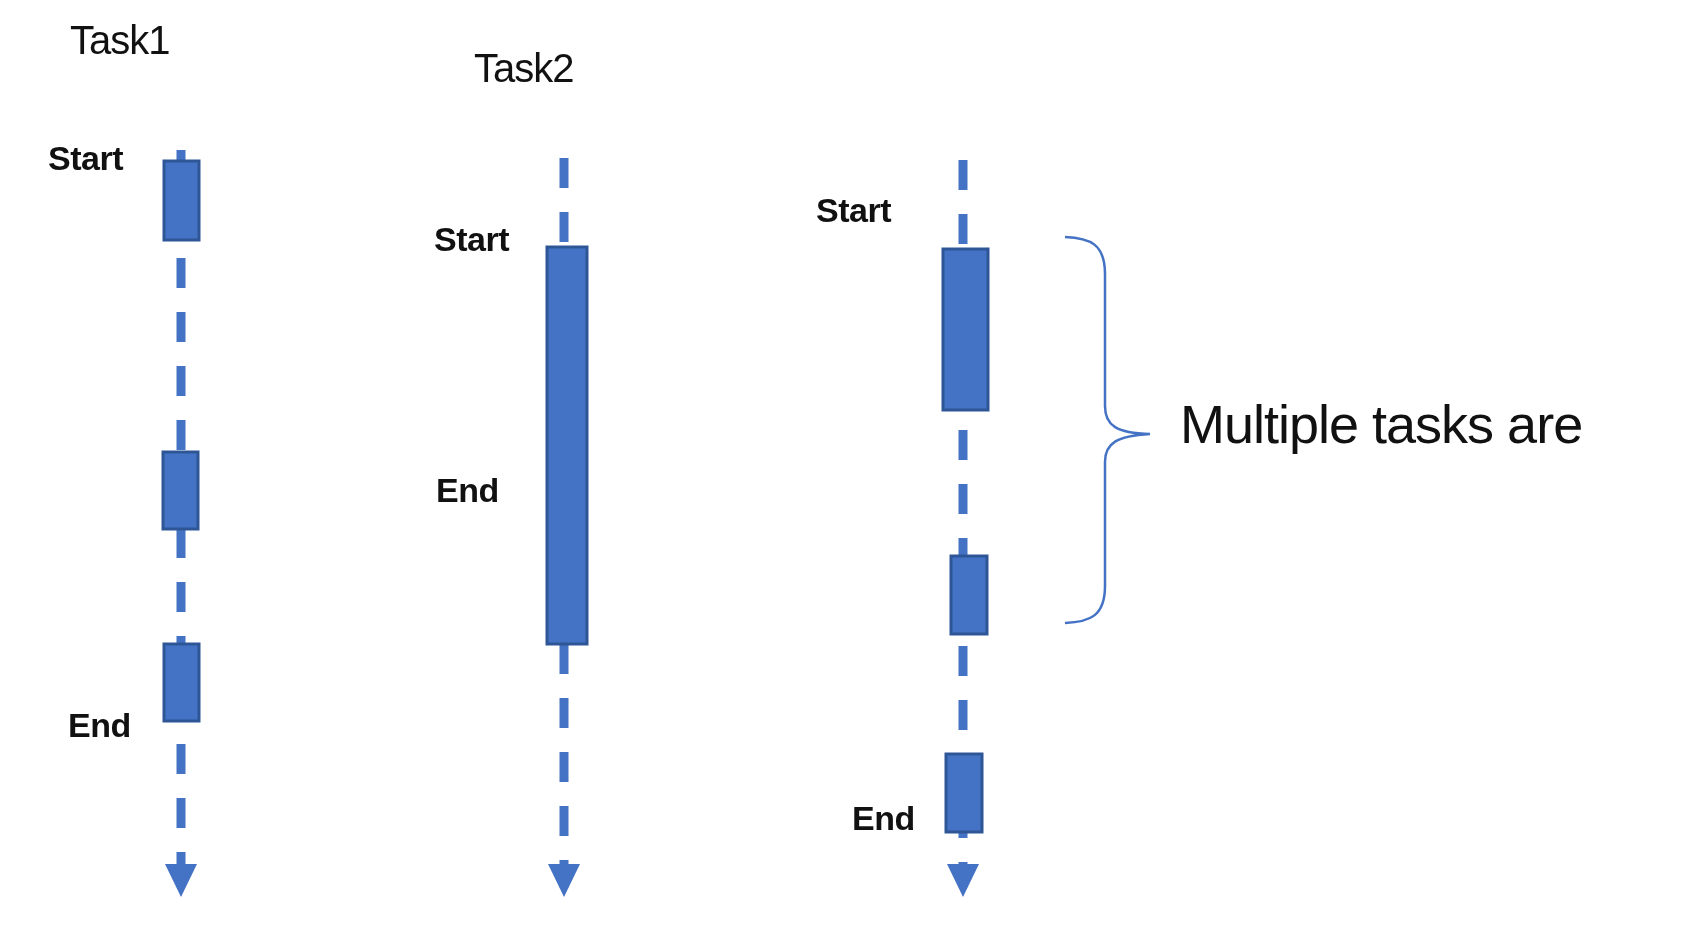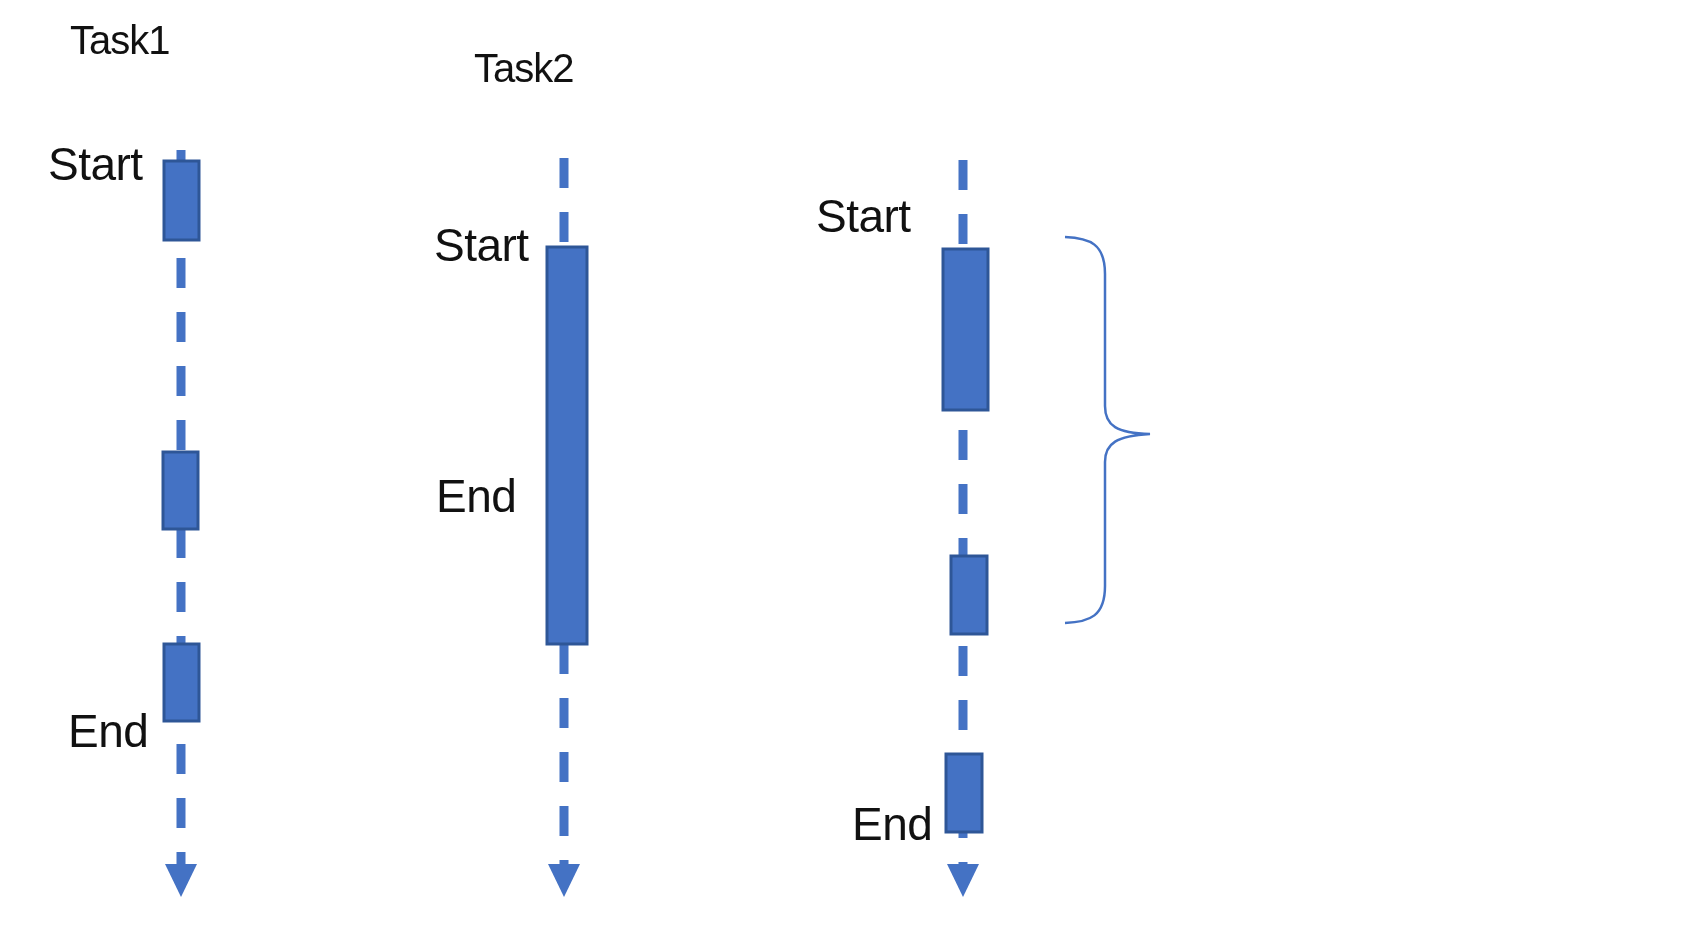--- a/index.html
+++ b/index.html
@@ -27,22 +27,22 @@
     color: #111111;
     white-space: nowrap;
     line-height: 1;
   }
   .task-title {
     font-size: 40px;
     font-weight: 400;
     letter-spacing: -1px;
   }
   .se-label {
-    font-size: 46px;
-    font-weight: 400;
+    font-size: 34px;
+    font-weight: 700;
     letter-spacing: -0.5px;
   }
   .annotation {
     position: absolute;
     left: 1180px;
     top: 388px;
     font-size: 54px;
     font-weight: 400;
     letter-spacing: -1px;
     line-height: 72px;
@@ -94,15 +94,16 @@
   <div class="txt se-label" style="left:48px; top:141px;">Start</div>
   <div class="txt se-label" style="left:68px; top:708px;">End</div>
 
   <div class="txt se-label" style="left:434px; top:222px;">Start</div>
   <div class="txt se-label" style="left:436px; top:473px;">End</div>
 
   <div class="txt se-label" style="left:816px; top:193px;">Start</div>
   <div class="txt se-label" style="left:852px; top:801px;">End</div>
 
   <div class="annotation">
+    <div>Multiple tasks are</div>
   </div>
 
 </div>
 
 </body></html>

